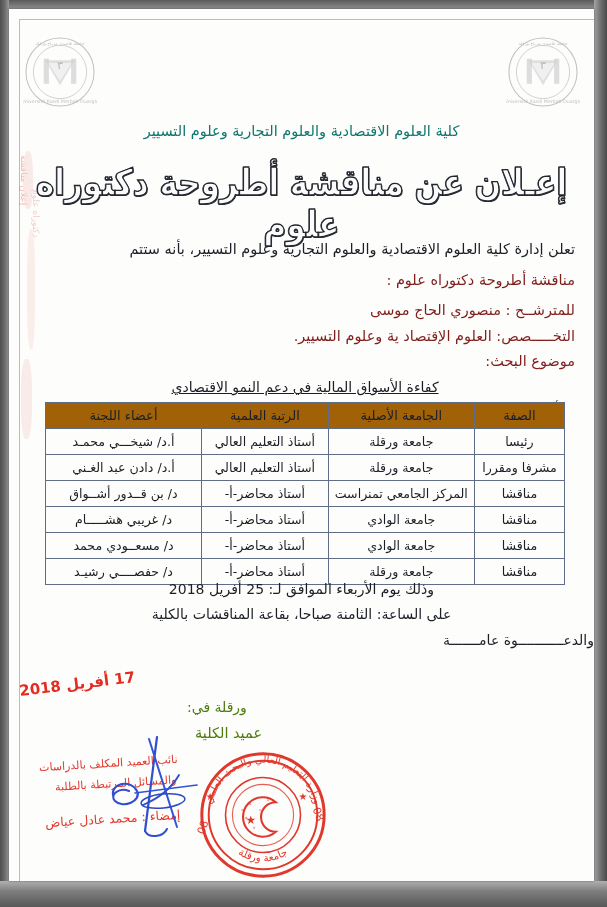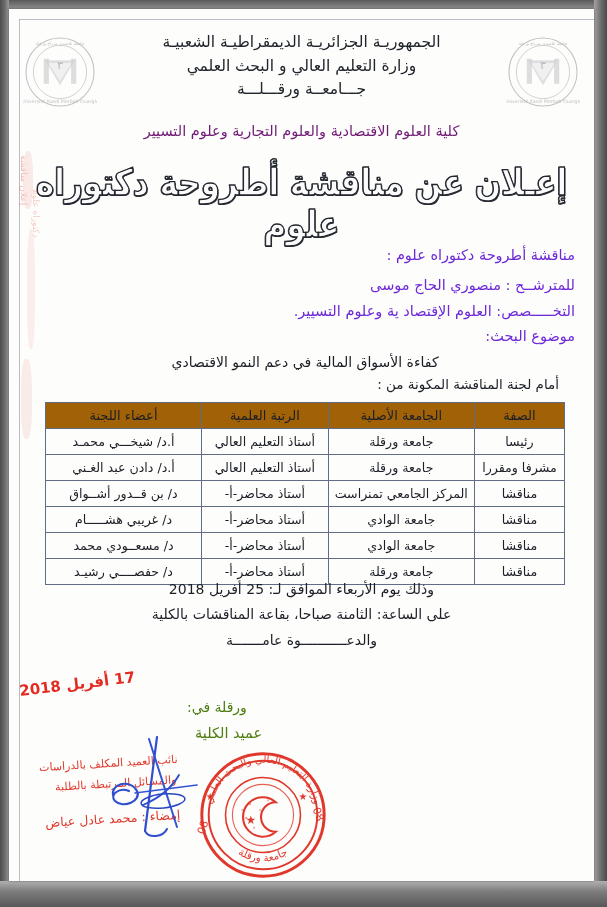--- a/index.html
+++ b/index.html
@@ -80,21 +80,21 @@
   .logo.left  { left: 14px; }
   .logo.right { right: 14px; }
   .logo svg { display: block; width: 74px; height: 74px; }
 
   .faculty-line {
     position: absolute;
     left: 0; top: 114px;
     width: 585px;
     text-align: center;
     font-size: 14.5px;
-    color: #701a75;
+    color: #0f766e;
     letter-spacing: .2px;
   }
 
   
   .title-deco {
     position: absolute;
     left: 0; top: 158px;
     width: 585px;
     text-align: center;
     font-family: "DejaVu Sans", sans-serif;
@@ -120,28 +120,29 @@
   .p-intro {
     font-size: 14.5px;
     line-height: 1.72;
     text-align: right;
     padding-left: 6px;
   }
   .p-line {
     font-size: 14.5px;
     line-height: 1.78;
     text-align: right;
-    color: #6d28d9;
+    color: #7f1d1d;
   }
   .label-stretch { letter-spacing: .4px; }
   .topic {
     font-size: 14px;
     text-align: center;
     margin-top: 4px;
     color: #191c24;
+    text-decoration: underline;
   }
   .before-committee {
     font-size: 13.5px;
     text-align: right;
     padding-right: 16px;
     margin-top: 6px;
   }
 
   
   .table-wrap {
@@ -180,21 +181,21 @@
     position: absolute;
     left: 0; top: 568px;
     width: 585px;
     text-align: center;
     color: #1b1e26;
   }
   .dt-line {
     font-size: 14px;
     line-height: 1.82;
   }
-  .dt-open { letter-spacing: 1px; }
+  .dt-open { letter-spacing: 1px; text-align: right; }
 
   
   .sig-block {
     position: absolute;
     left: 0; top: 690px;
     width: 585px;
   }
   .place-line {
     position: absolute;
     left: 178px; top: 0;
@@ -309,31 +310,27 @@
         <path d="M30 34 L50 68 L70 34 Z" fill="#9b9ba4" opacity=".75"></path>
         <path d="M34 38 L50 62 L66 38 Z" fill="#ffffff" opacity=".55"></path>
         <rect x="28" y="32" width="7" height="34" fill="#8d8d96" opacity=".7"></rect>
         <rect x="65" y="32" width="7" height="34" fill="#8d8d96" opacity=".7"></rect>
         <text x="50" y="46" font-size="15" fill="#4d4d55" text-anchor="middle" font-family="DejaVu Sans">٣</text>
         <text x="50" y="92" font-size="6.4" fill="#5e5e66" text-anchor="middle" font-family="DejaVu Sans">Université Kasdi Merbah Ouargla</text>
         <text x="50" y="13" font-size="6" fill="#5e5e66" text-anchor="middle" font-family="DejaVu Sans">جامعة قاصدي مرباح ورقلة</text>
       </svg>
     </div>
 
-    <div class="header-block">
-      <div class="hdr-line">الجمهوريـة الجزائريـة الديمقراطيـة الشعبيـة</div>
-      <div class="hdr-line">وزارة التعليم العالي و البحث العلمي</div>
-      <div class="hdr-line uni">جـــامعــة ورقـــلـــة</div>
-    </div>
 
     <div class="faculty-line">كلية العلوم الاقتصادية والعلوم التجارية وعلوم التسيير</div>
 
     <div class="title-deco">إعـلان عن مناقشة أطروحة دكتوراه علوم</div>
 
     <div class="body-block">
+      <div class="p-intro">تعلن إدارة كلية العلوم الاقتصادية والعلوم التجارية وعلوم التسيير، بأنه ستتم</div>
       <div class="p-line" style="margin-top:6px;">مناقشة أطروحة دكتوراه علوم :</div>
       <div class="p-line" style="margin-top:4px;">
         <span class="label-stretch">للمترشــح :</span>
         <span>منصوري الحاج موسى</span>
       </div>
       <div class="p-line">
         <span class="label-stretch">التخـــــصص:</span>
         <span>العلوم الإقتصاد ية وعلوم التسيير.</span>
       </div>
       <div class="p-line">موضوع البحث:</div>

